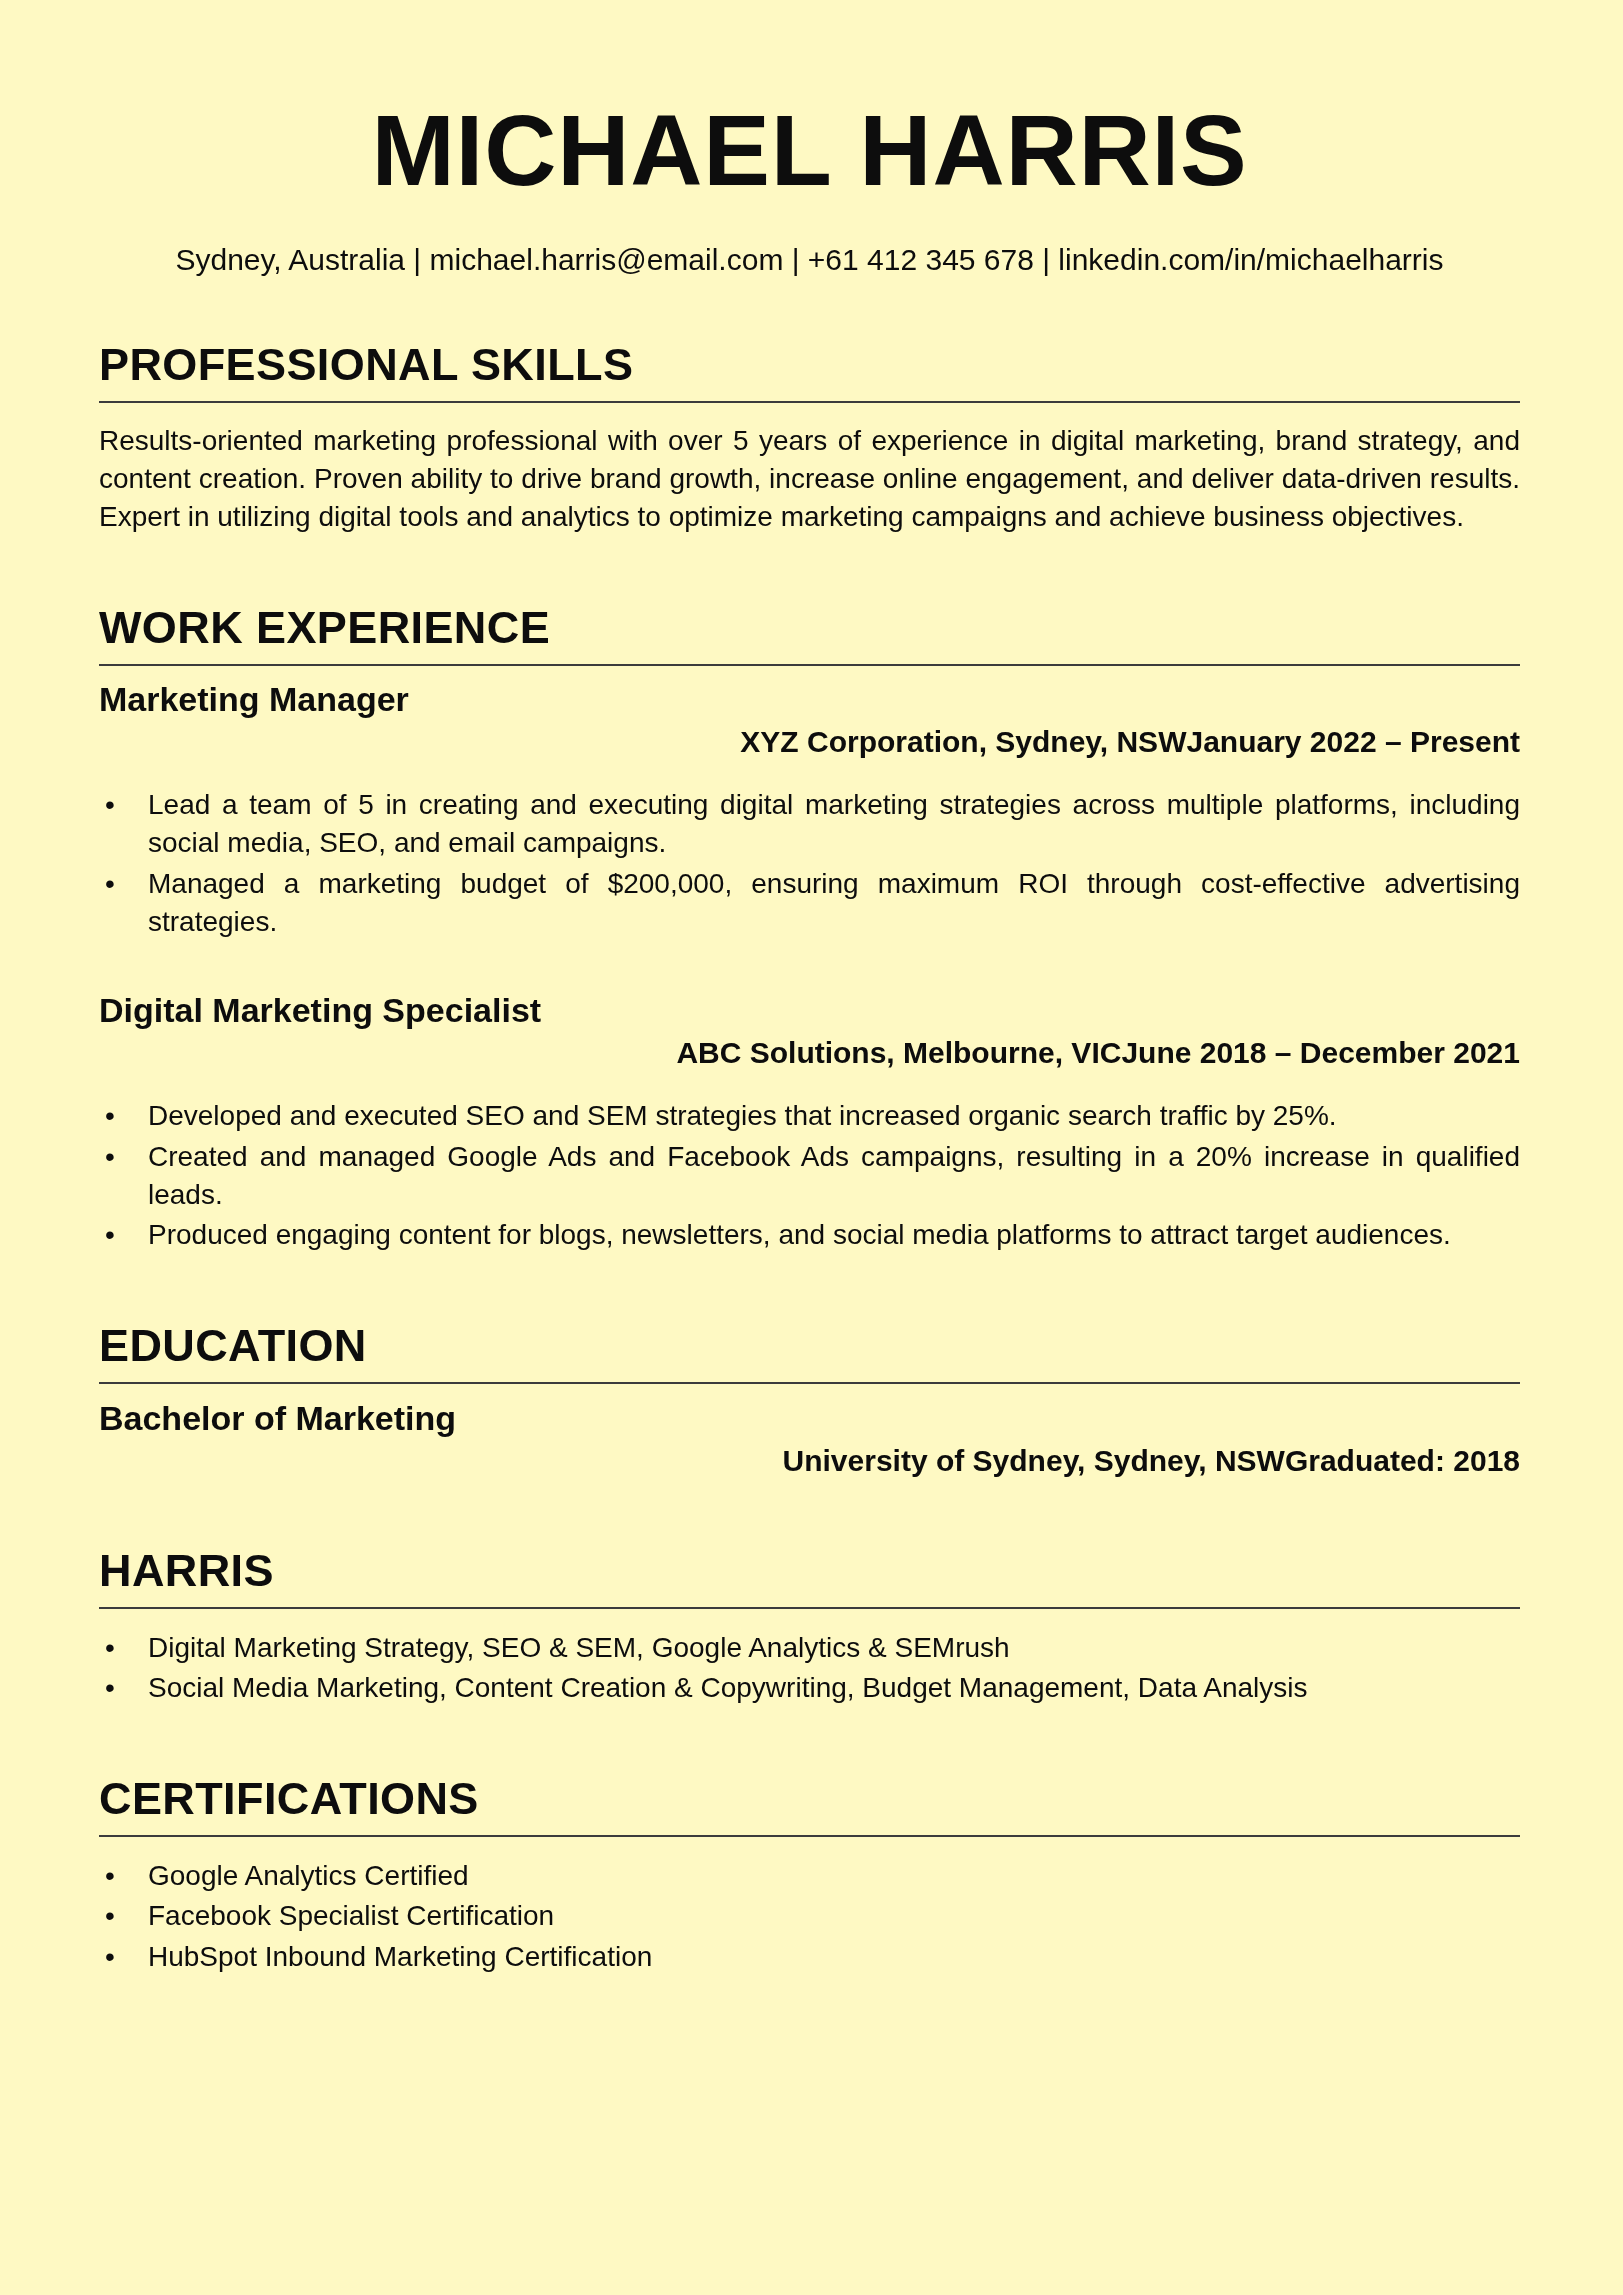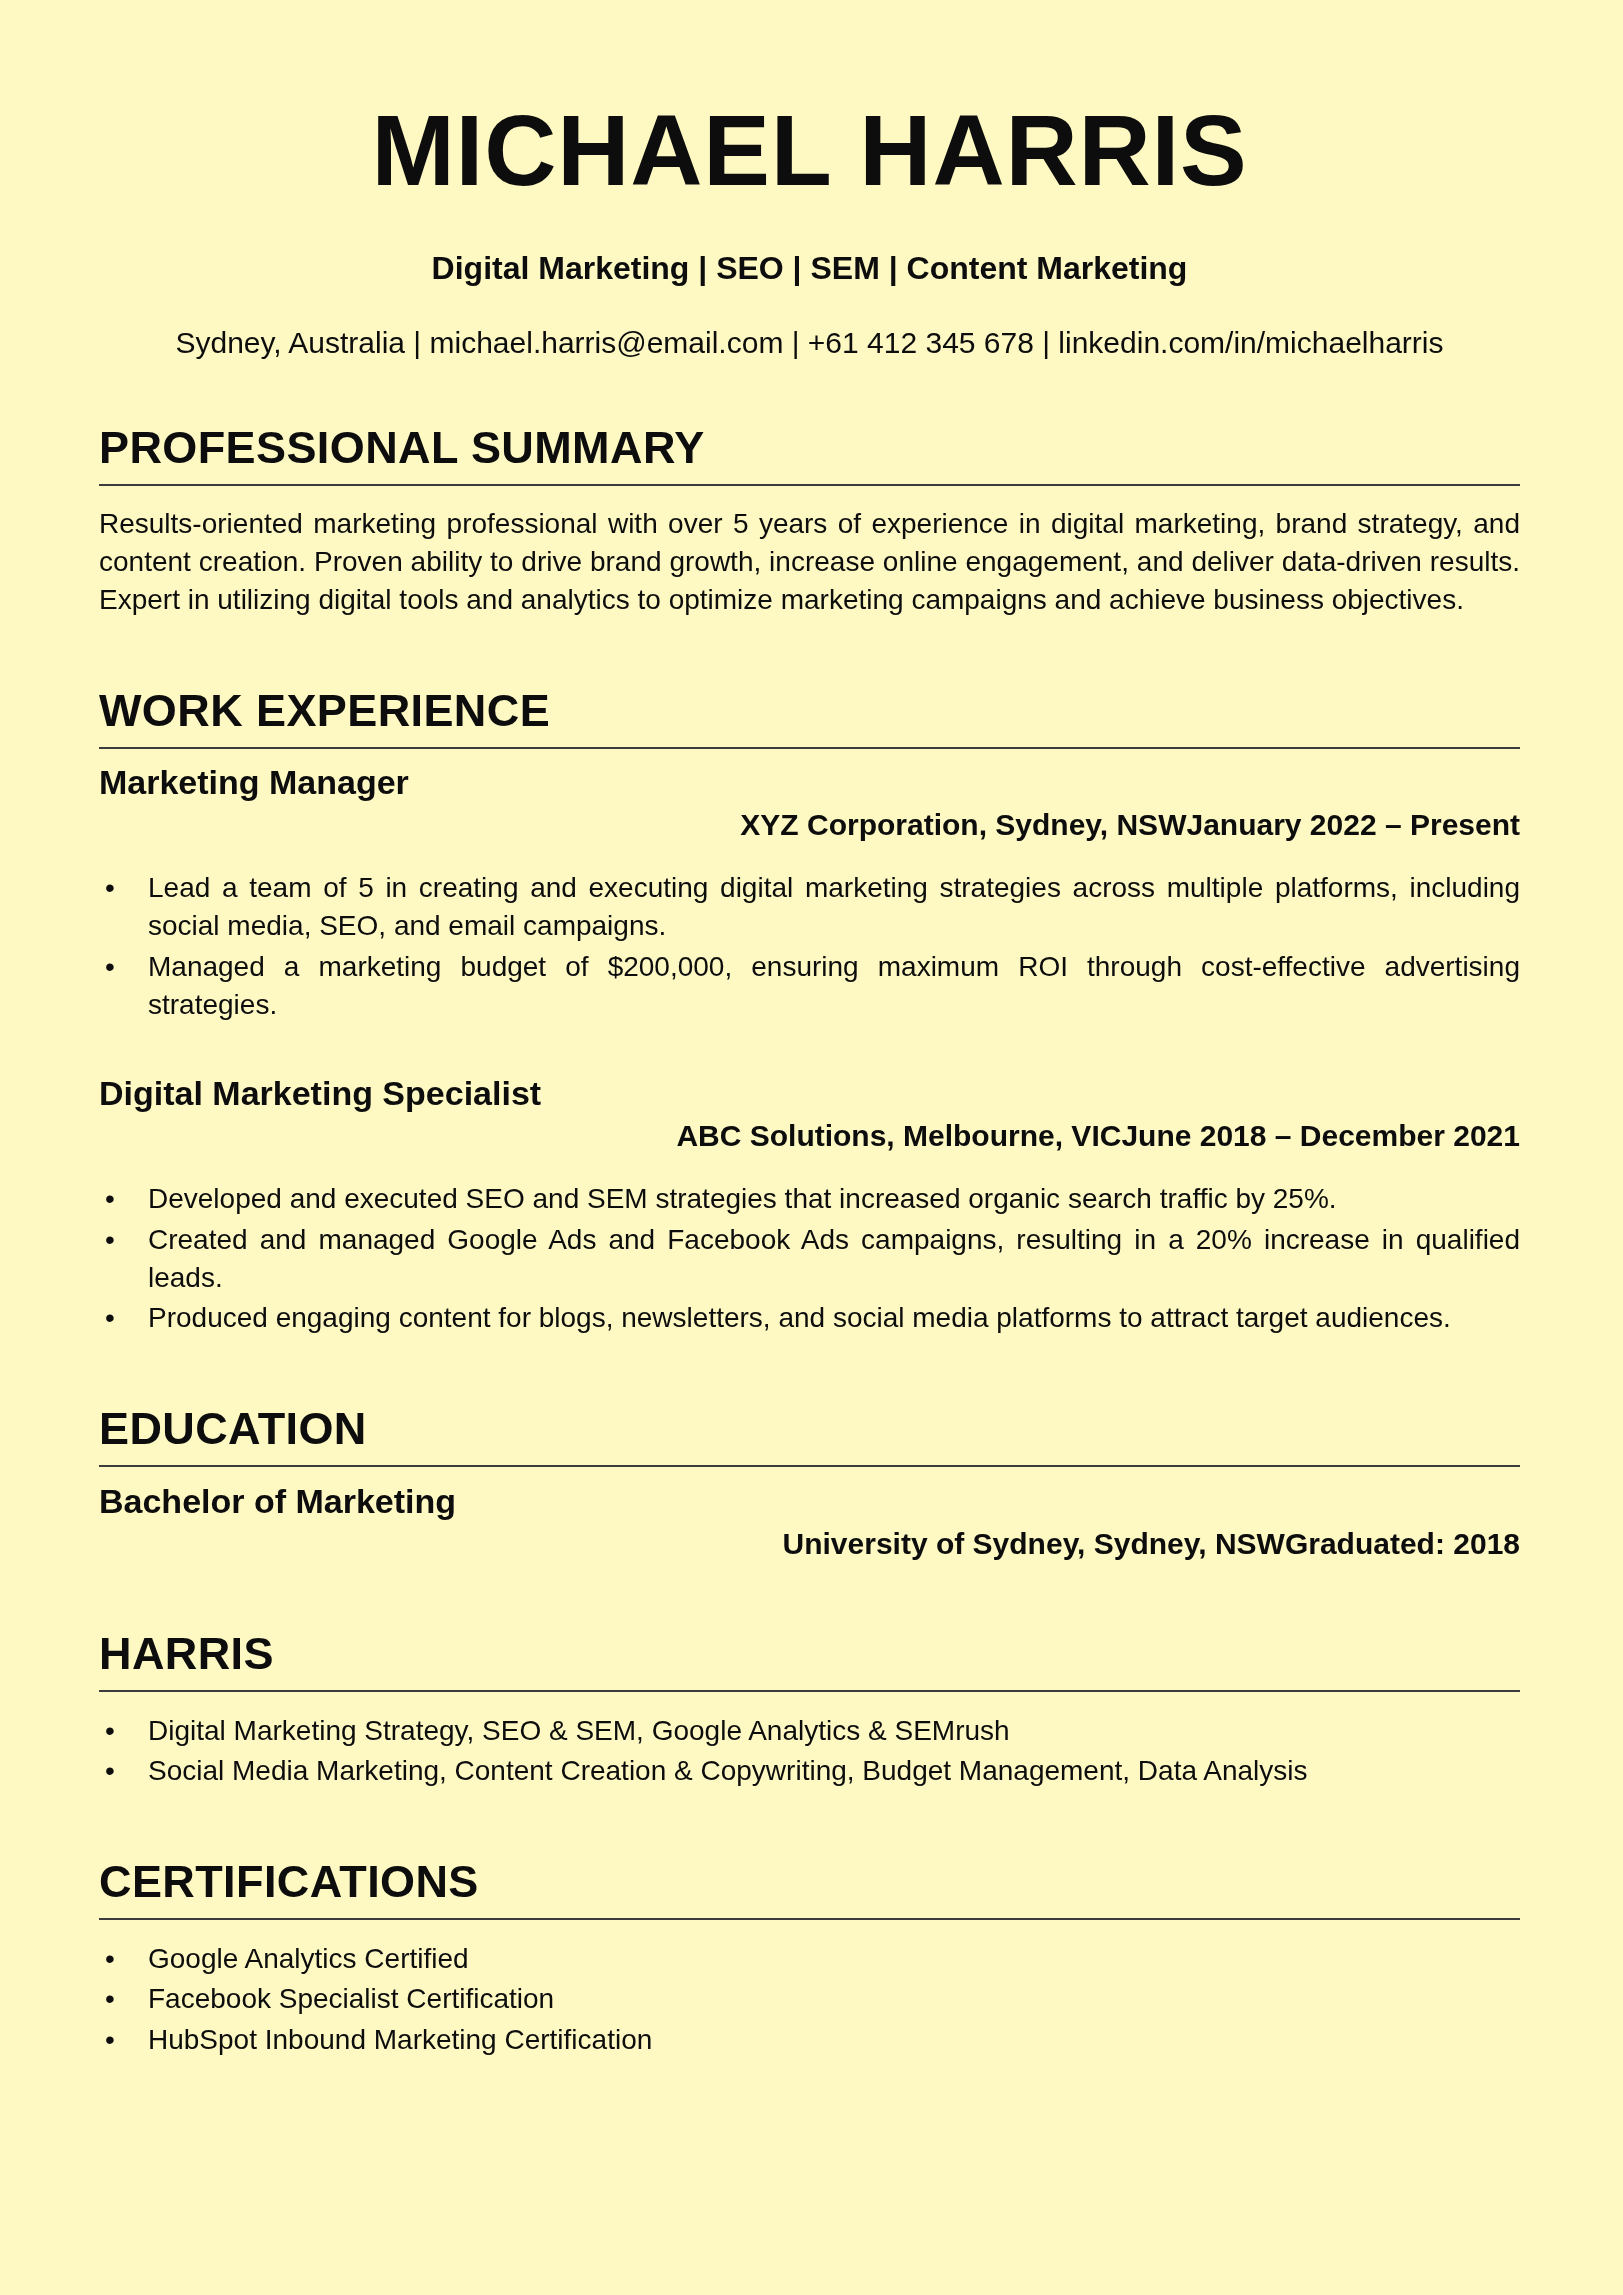--- a/index.html
+++ b/index.html
@@ -95,26 +95,25 @@
     top: 0;
   }
 </style>
 </head>
 <body>
 
 <div class="page">
 
   <div class="name">MICHAEL HARRIS</div>
 
-  <div class="tagline">Digital Marketing | SEO | SEM | Content Marketing</div>
 
   <div class="contact">Sydney, Australia | michael.harris@email.com | +61 412 345 678 | linkedin.com/in/michaelharris</div>
 
   <section>
-    <h2 class="section-heading first">PROFESSIONAL SUMMARY</h2>
+    <h2 class="section-heading first">PROFESSIONAL SKILLS</h2>
     <p class="summary-text">Results-oriented marketing professional with over 5 years of experience in digital marketing, brand strategy, and content creation. Proven ability to drive brand growth, increase online engagement, and deliver data-driven results. Expert in utilizing digital tools and analytics to optimize marketing campaigns and achieve business objectives.</p>
   </section>
 
   <section>
     <h2 class="section-heading">WORK EXPERIENCE</h2>
 
     <div class="job">
       <div class="job-title">Marketing Manager</div>
       <div class="job-meta">
         <span>XYZ Corporation, Sydney, NSW</span>

